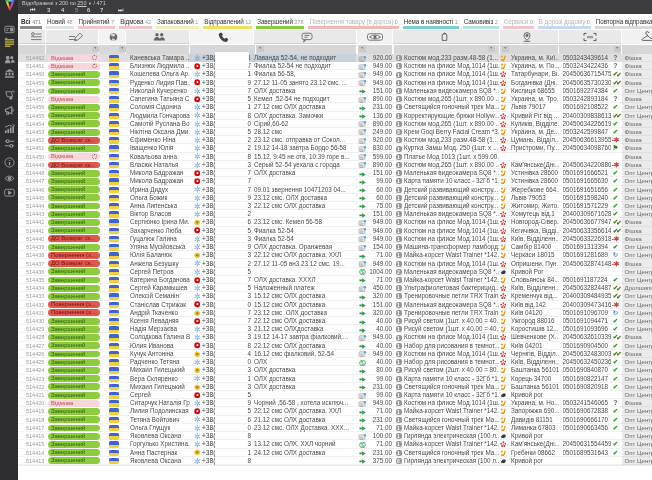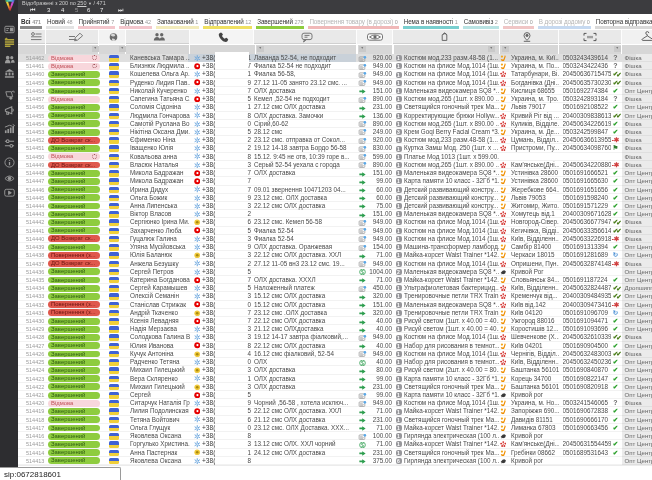--- a/index.html
+++ b/index.html
@@ -2279,13 +2279,12 @@
         </g>
       </svg>
 <svg style="top:187px" width="11" height="11" viewBox="0 0 12 12">
         <g fill="none" stroke="#9a9a9a">
           <rect x="0.8" y="2.5" width="10.4" height="7.5" rx="1.8"></rect>
           <path d="M5 4.5 l3 1.8 l-3 1.8z" fill="#9a9a9a"></path>
         </g>
       </svg>
 </div>
 <div id="botstrip"></div>
-<div id="tip">sip:0672818601</div>
 </div>
 </body></html>

